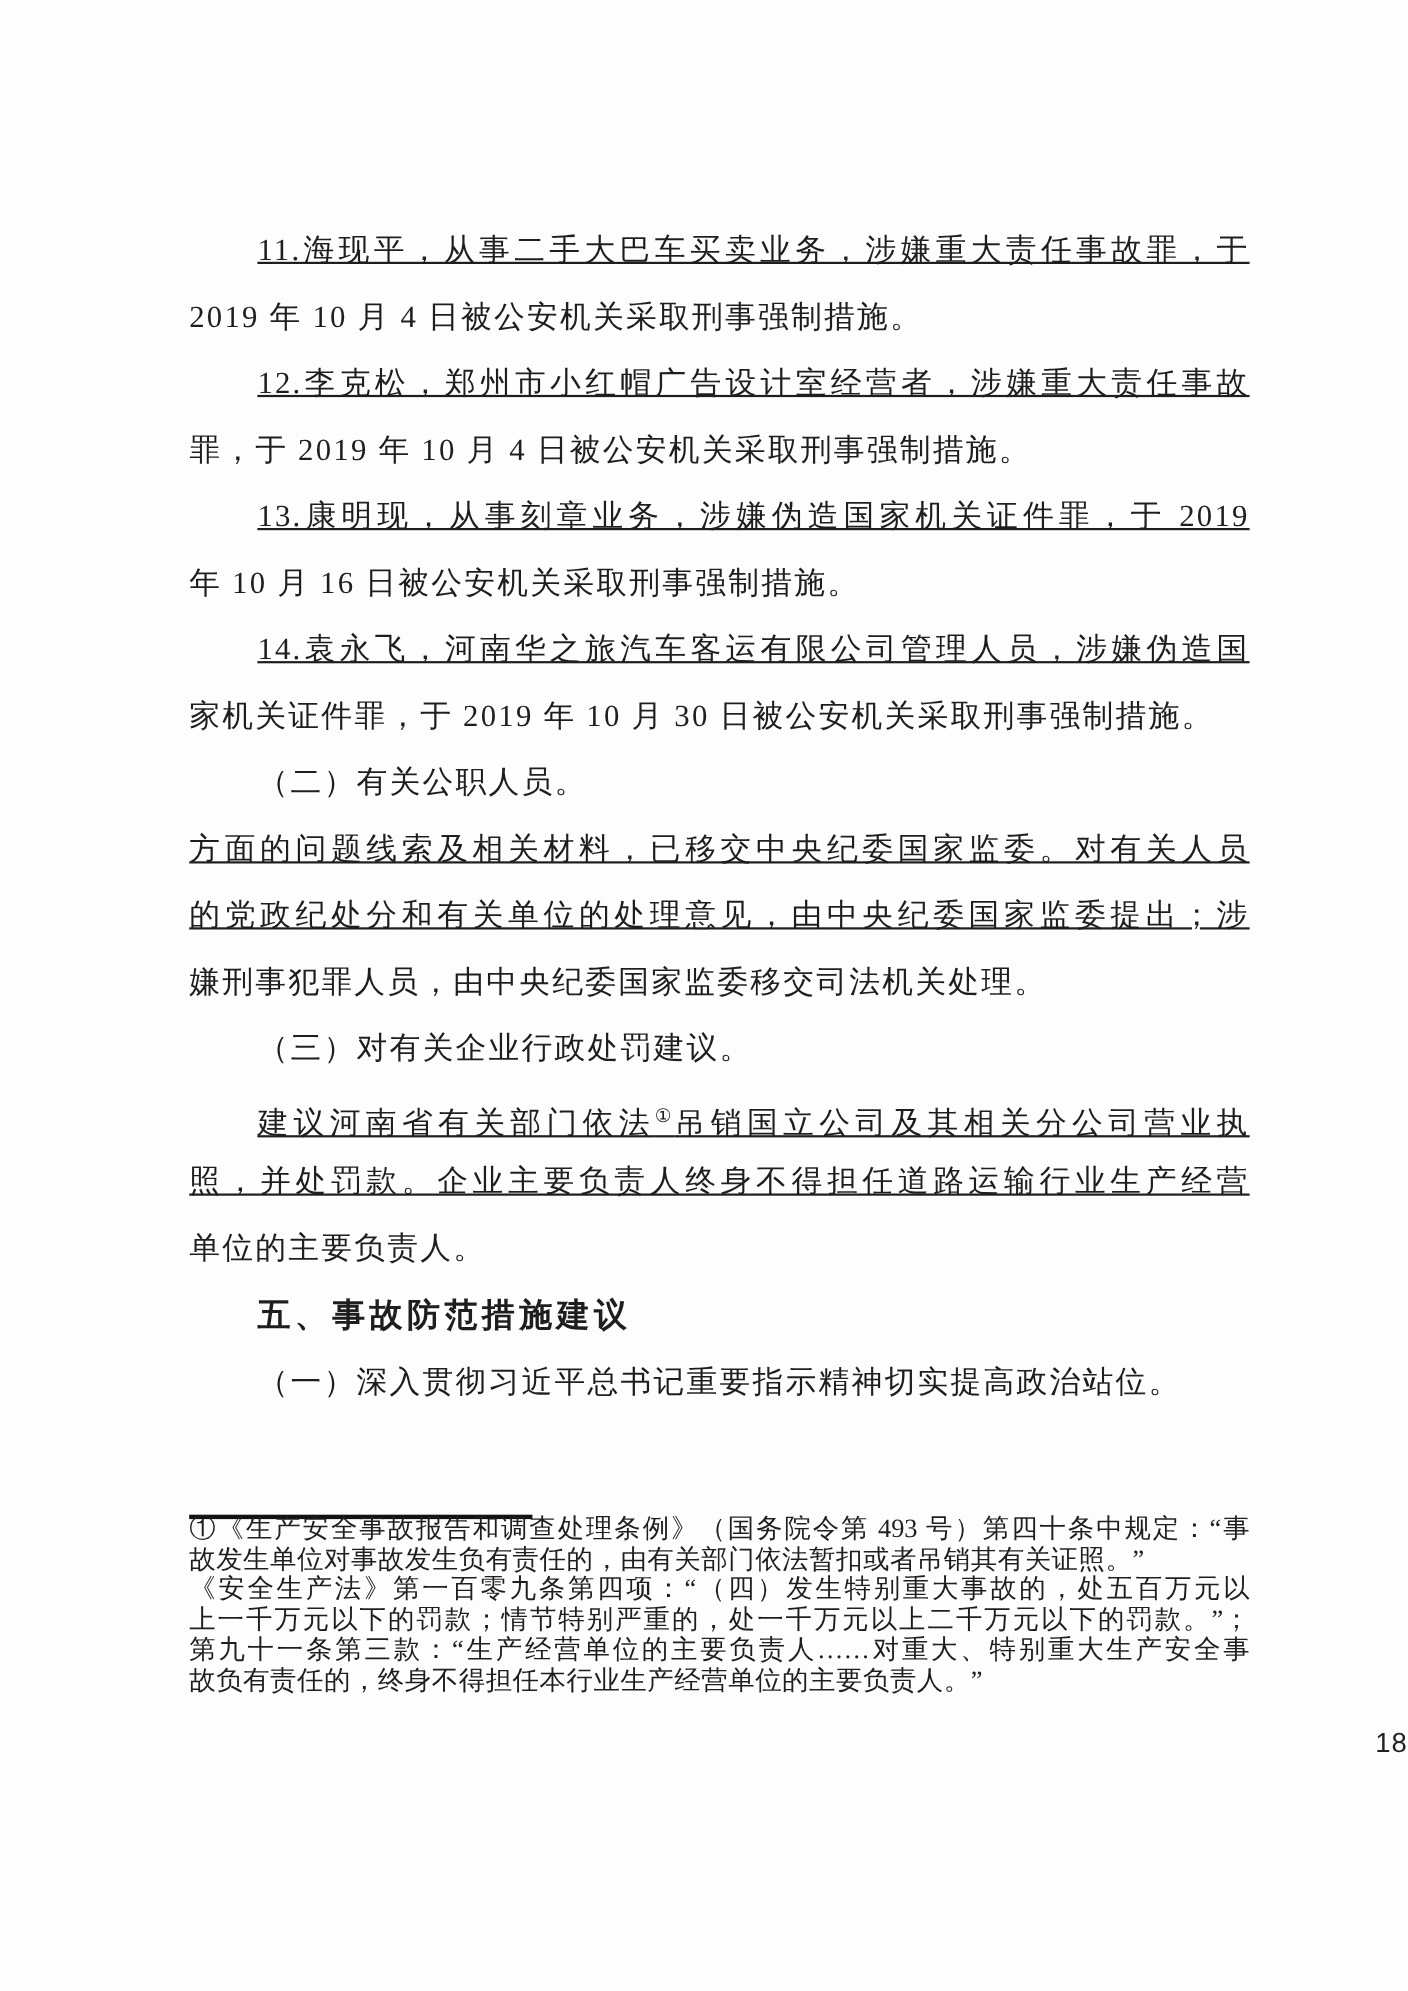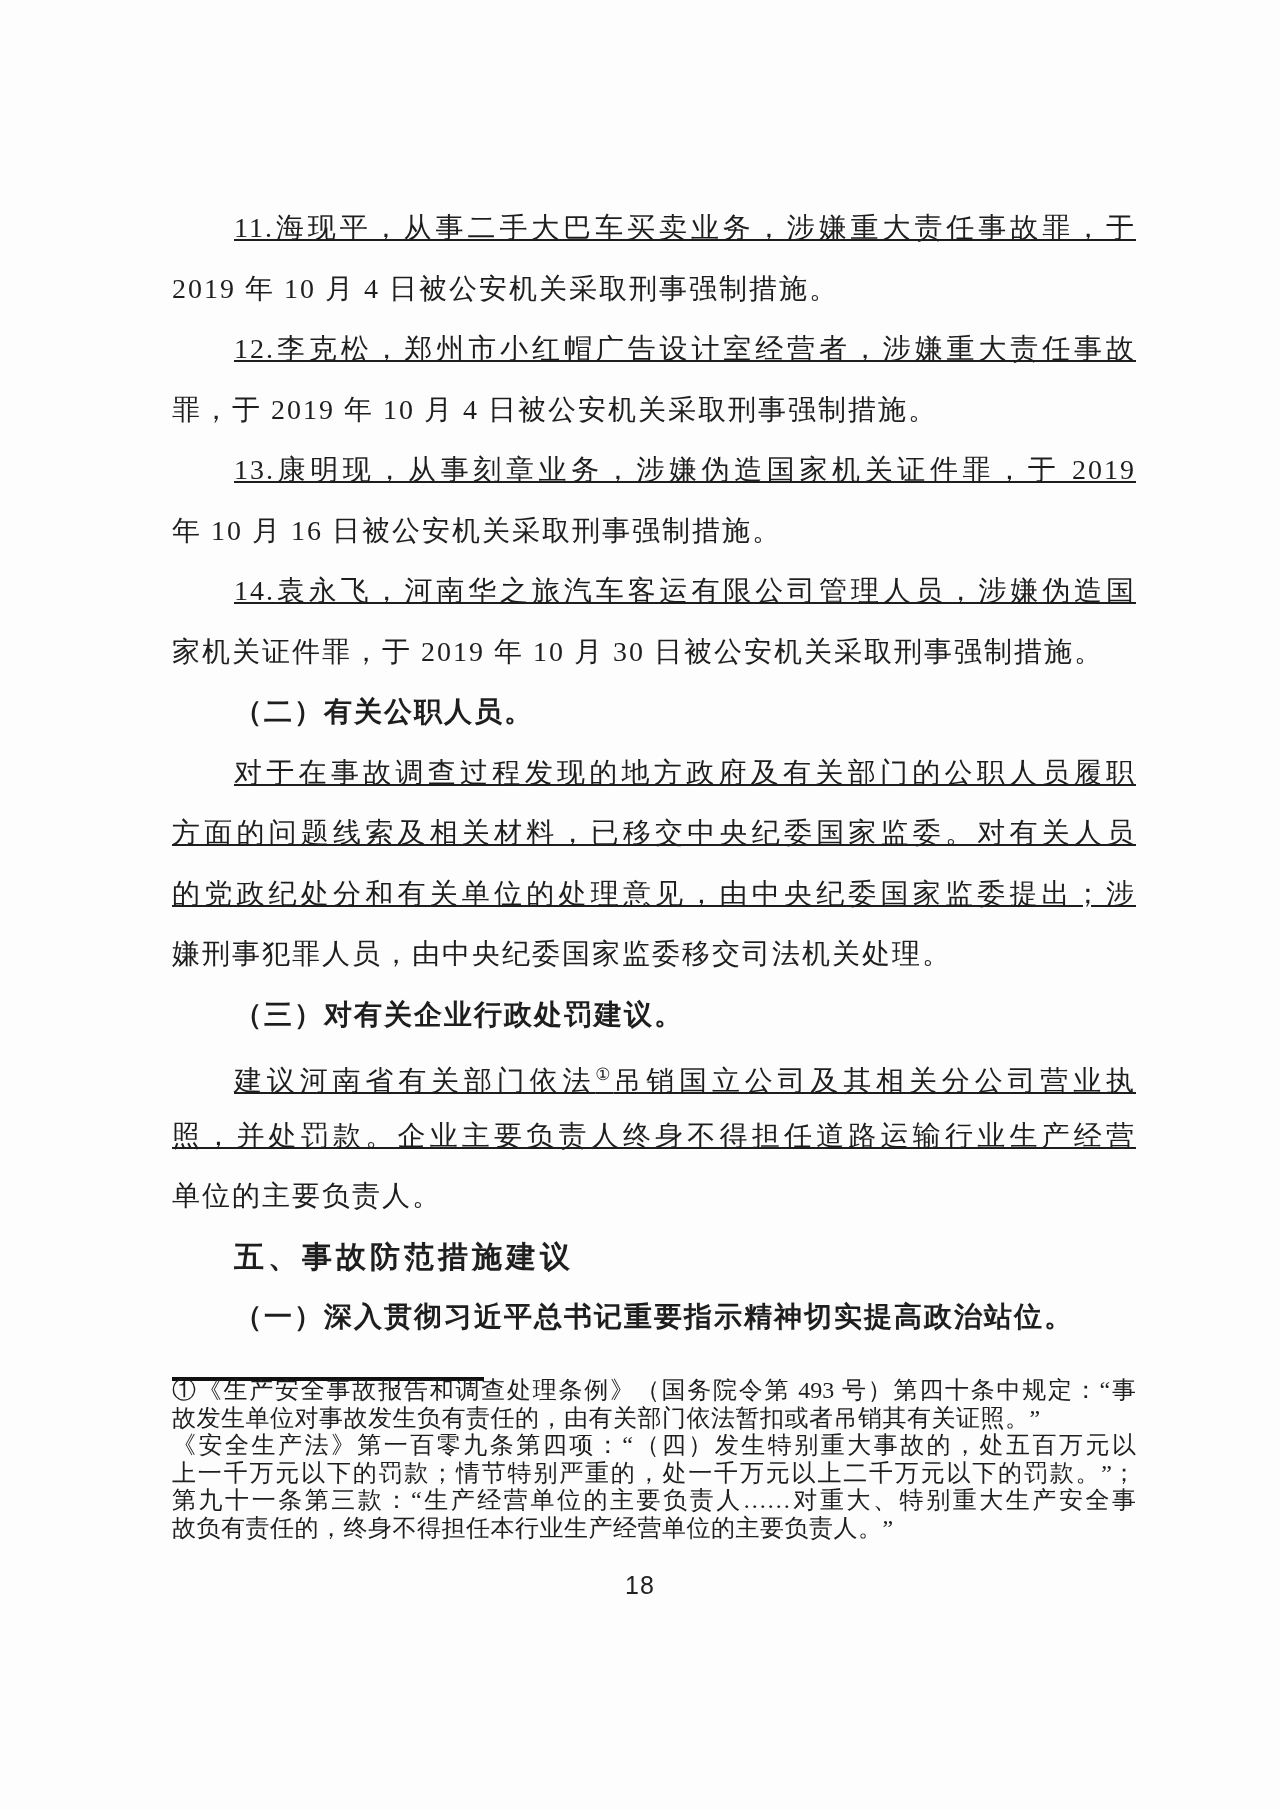--- a/index.html
+++ b/index.html
@@ -17,21 +17,21 @@
     position:absolute;left:172px;top:198px;width:964px;
   }
   .line{
     height:60.5px;line-height:60.5px;font-size:28px;
     letter-spacing:2px;white-space:nowrap;
   }
   .line.fill{
     text-align:justify;text-align-last:justify;text-decoration:underline;
   }
   .line.indent{ text-indent:62px; }
-  .line.kai{ font-weight:700; }
+  .line.kai{ font-weight:400; }
   .line.heading{
     font-family:"Liberation Sans","DejaVu Sans",sans-serif;
     font-weight:700;font-size:30px;letter-spacing:4px;
   }
   .sup{
     font-size:17px;vertical-align:10px;letter-spacing:0;
   }
   .footnote-separator{
     position:absolute;left:172px;top:1377px;width:312px;height:4px;
     background:#111111;
@@ -41,40 +41,39 @@
   }
   .fline{
     height:27.6px;line-height:27.6px;font-size:24px;
     letter-spacing:0.5px;white-space:nowrap;
   }
   .fline.fill{
     text-align:justify;text-align-last:justify;letter-spacing:0;
   }
   .page-number{
     position:absolute;left:0;top:1571px;width:1280px;
-    text-align:center;font-size:25px;
+    text-align:right;font-size:25px;
     font-family:"Liberation Sans","DejaVu Sans",sans-serif;
     color:#222;letter-spacing:1px;
   }
 </style>
 </head>
 <body>
 
 <div class="page">
   <div class="body-text" id="body-text">
       <div class="line body indent fill">11.海现平，从事二手大巴车买卖业务，涉嫌重大责任事故罪，于</div>
       <div class="line body">2019 年 10 月 4 日被公安机关采取刑事强制措施。</div>
       <div class="line body indent fill">12.李克松，郑州市小红帽广告设计室经营者，涉嫌重大责任事故</div>
       <div class="line body">罪，于 2019 年 10 月 4 日被公安机关采取刑事强制措施。</div>
       <div class="line body indent fill">13.康明现，从事刻章业务，涉嫌伪造国家机关证件罪，于 2019</div>
       <div class="line body">年 10 月 16 日被公安机关采取刑事强制措施。</div>
       <div class="line body indent fill">14.袁永飞，河南华之旅汽车客运有限公司管理人员，涉嫌伪造国</div>
       <div class="line body">家机关证件罪，于 2019 年 10 月 30 日被公安机关采取刑事强制措施。</div>
       <div class="line kai indent">（二）有关公职人员。</div>
-      <div class="line body indent fill">对于在事故调查过程发现的地方政府及有关部门的公职人员履职</div>
       <div class="line body fill">方面的问题线索及相关材料，已移交中央纪委国家监委。对有关人员</div>
       <div class="line body fill">的党政纪处分和有关单位的处理意见，由中央纪委国家监委提出；涉</div>
       <div class="line body">嫌刑事犯罪人员，由中央纪委国家监委移交司法机关处理。</div>
       <div class="line kai indent">（三）对有关企业行政处罚建议。</div>
       <div class="line body indent fill"><span>建议河南省有关部门依法</span><span class="sup">①</span><span>吊销国立公司及其相关分公司营业执</span></div>
       <div class="line body fill">照，并处罚款。企业主要负责人终身不得担任道路运输行业生产经营</div>
       <div class="line body">单位的主要负责人。</div>
       <div class="line heading indent">五、事故防范措施建议</div>
       <div class="line kai indent">（一）深入贯彻习近平总书记重要指示精神切实提高政治站位。</div>
     </div>

